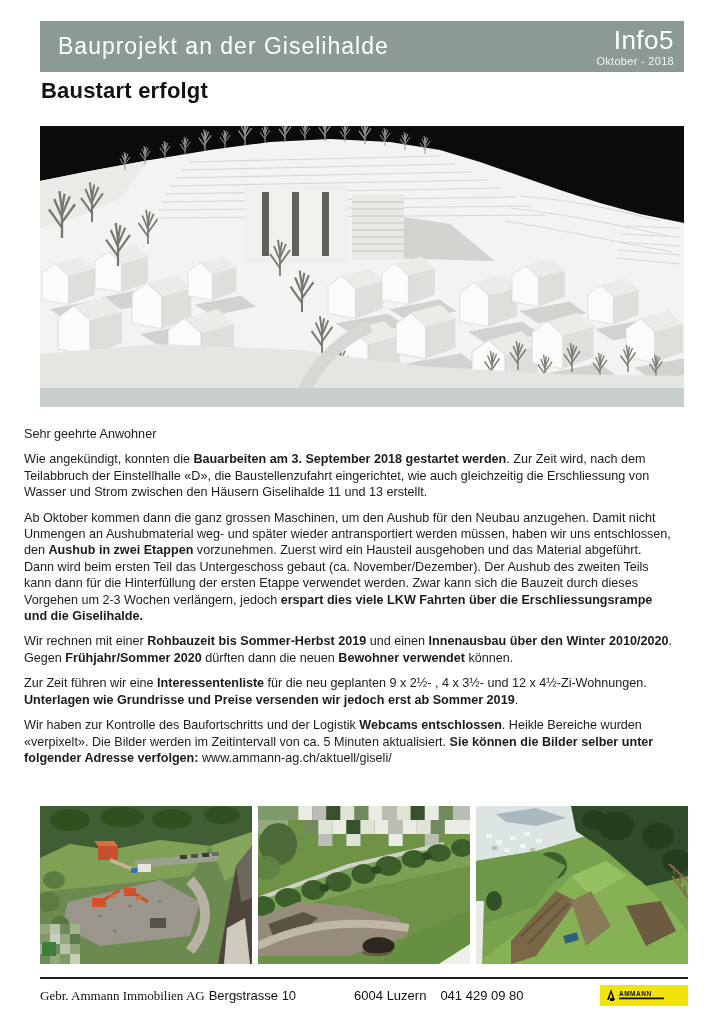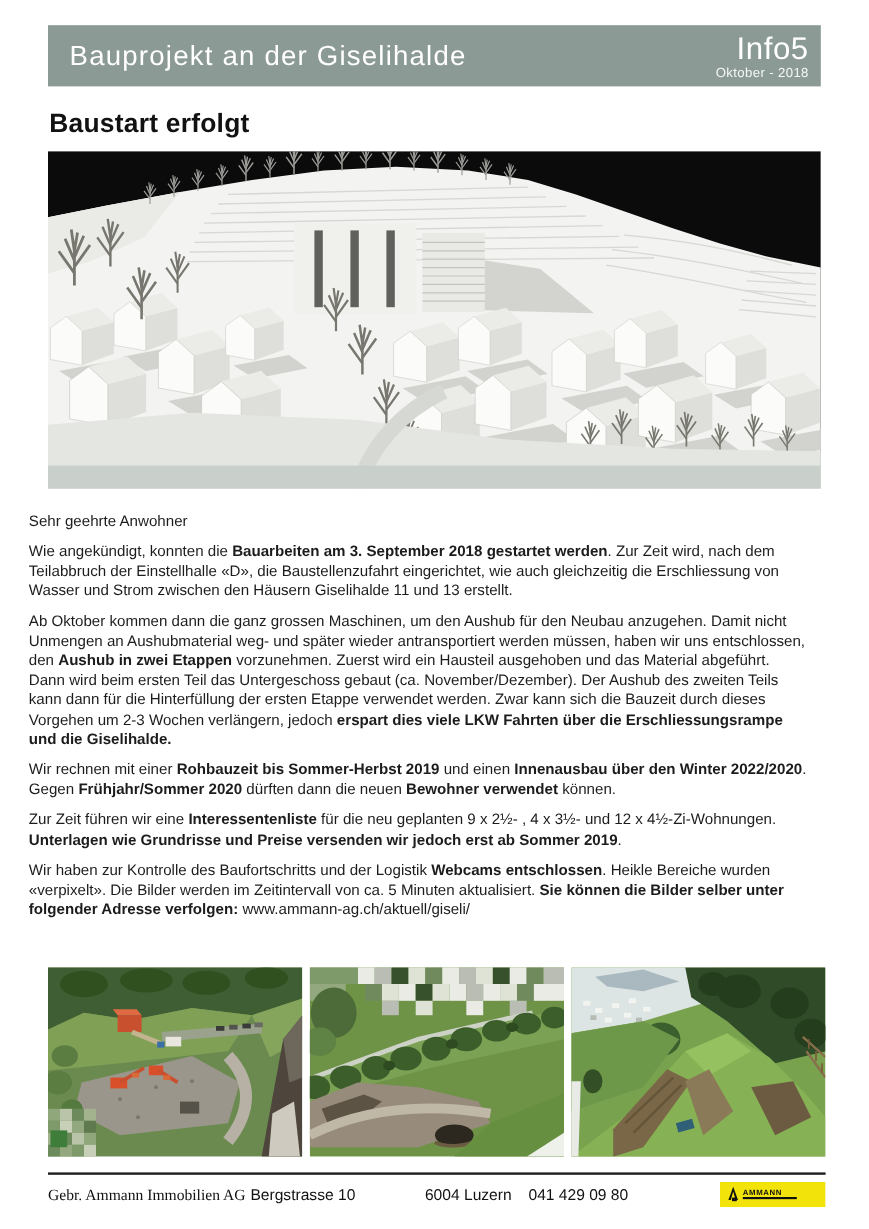--- a/index.html
+++ b/index.html
@@ -7,21 +7,21 @@
         font-family:"Liberation Sans",sans-serif;color:#1c1c1c;}
   
   .bar{position:absolute;left:40px;top:21px;width:644px;height:51px;background:#8b9a94;
        display:flex;justify-content:space-between;align-items:center;
        padding:0 10px 0 18px;box-sizing:border-box;color:#fff;}
   .bar .title{font-size:23px;font-weight:400;letter-spacing:1px;margin:0;}
   .issue-block{text-align:right;line-height:1;}
   .issue{font-size:26px;letter-spacing:0.5px;}
   .date{font-size:11px;margin-top:3px;letter-spacing:0.3px;color:#f4f7f5;}
   
-  .headline{position:absolute;left:41px;top:90px;margin:0;font-size:22px;font-weight:700;
+  .headline{position:absolute;left:41px;top:78px;margin:0;font-size:22px;font-weight:700;
             color:#121212;letter-spacing:0.2px;}
   
   .model{position:absolute;left:40px;top:126px;width:644px;height:281px;}
   .model svg,.photo svg,.logo svg{display:block;width:100%;height:100%;}
   
   .bodytext{position:absolute;left:24px;top:426px;width:650px;font-size:12.6px;
             line-height:16.4px;color:#1c1c1c;}
   .bodytext p{margin:0 0 9px 0;}
   .bodytext b{font-weight:700;}
   
@@ -167,21 +167,21 @@
       <polygon fill="#e4e6e2" points="0,228 120,218 260,224 380,240 520,248 644,250 644,281 0,281"></polygon>
       <path d="M258,281 C268,248 292,218 330,200" stroke="#d6d9d3" stroke-width="13" fill="none"></path>
       <rect x="0" y="262" width="644" height="19" fill="#c9cfca"></rect>
     </svg>
   </figure>
 
   <section class="bodytext">
     <p>Sehr geehrte Anwohner</p>
     <p><span>Wie angekündigt, konnten die </span><b>Bauarbeiten am 3. September 2018 gestartet werden</b><span>. Zur Zeit wird, nach dem Teilabbruch der Einstellhalle «D», die Baustellenzufahrt eingerichtet, wie auch gleichzeitig die Erschliessung von Wasser und Strom zwischen den Häusern Giselihalde 11 und 13 erstellt.</span></p>
     <p><span>Ab Oktober kommen dann die ganz grossen Maschinen, um den Aushub für den Neubau anzugehen. Damit nicht Unmengen an Aushubmaterial weg- und später wieder antransportiert werden müssen, haben wir uns entschlossen, den </span><b>Aushub in zwei Etappen</b><span> vorzunehmen. Zuerst wird ein Hausteil ausgehoben und das Material abgeführt. Dann wird beim ersten Teil das Untergeschoss gebaut (ca. November/Dezember). Der Aushub des zweiten Teils kann dann für die Hinterfüllung der ersten Etappe verwendet werden. Zwar kann sich die Bauzeit durch dieses Vorgehen um 2-3 Wochen verlängern, jedoch </span><b>erspart dies viele LKW Fahrten über die Erschliessungsrampe und die Giselihalde.</b></p>
-    <p><span>Wir rechnen mit einer </span><b>Rohbauzeit bis Sommer-Herbst 2019</b><span> und einen </span><b>Innenausbau über den Winter 2022/2020</b><span>. Gegen </span><b>Frühjahr/Sommer 2020</b><span> dürften dann die neuen </span><b>Bewohner verwendet</b><span> können.</span></p>
+    <p><span>Wir rechnen mit einer </span><b>Rohbauzeit bis Sommer-Herbst 2019</b><span> und einen </span><b>Innenausbau über den Winter 2010/2020</b><span>. Gegen </span><b>Frühjahr/Sommer 2020</b><span> dürften dann die neuen </span><b>Bewohner verwendet</b><span> können.</span></p>
     <p><span>Zur Zeit führen wir eine </span><b>Interessentenliste</b><span> für die neu geplanten 9 x 2½- , 4 x 3½- und 12 x 4½-Zi-Wohnungen. </span><b>Unterlagen wie Grundrisse und Preise versenden wir jedoch erst ab Sommer 2019</b><span>.</span></p>
     <p><span>Wir haben zur Kontrolle des Baufortschritts und der Logistik </span><b>Webcams entschlossen</b><span>. Heikle Bereiche wurden «verpixelt». Die Bilder werden im Zeitintervall von ca. 5 Minuten aktualisiert. </span><b>Sie können die Bilder selber unter folgender Adresse verfolgen:</b><span> www.ammann-ag.ch/aktuell/giseli/</span></p>
   </section>
 
   <div class="photos">
 
     <figure class="photo" style="margin:0">
       <svg viewBox="0 0 212 158" preserveAspectRatio="none">
         <rect width="212" height="158" fill="#6b8a4f"></rect>
         <polygon fill="#3f5e33" points="0,0 212,0 212,26 170,40 120,34 70,44 30,38 0,52"></polygon>

